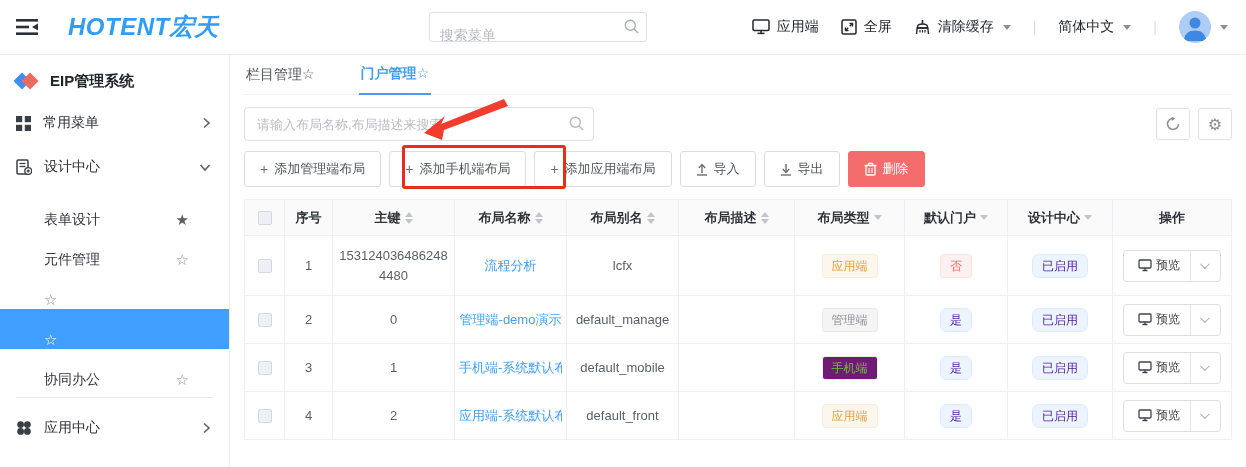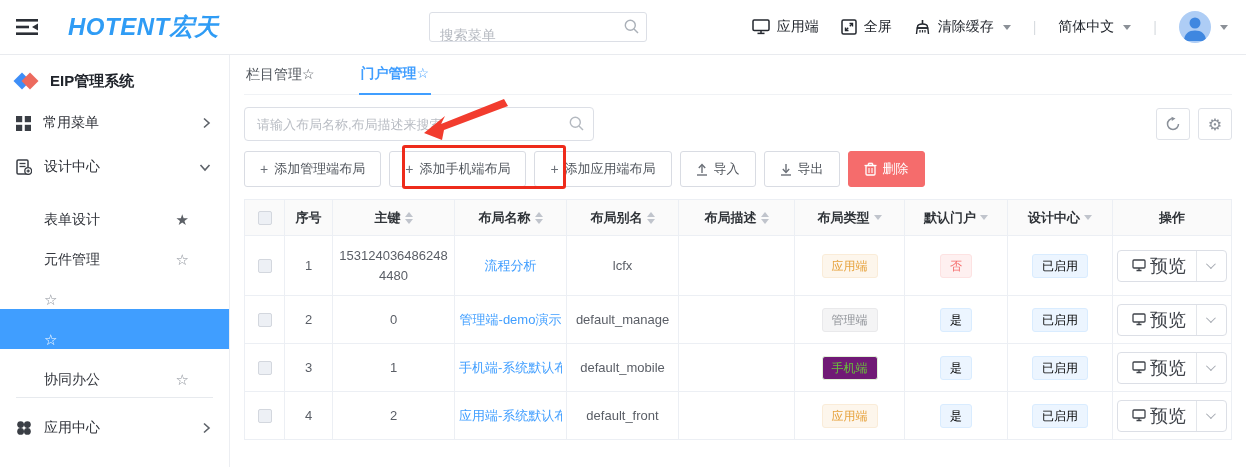--- a/index.html
+++ b/index.html
@@ -77,23 +77,23 @@
   .filter-caret { display:none; width:0; height:0; border-left:4px solid transparent; border-right:4px solid transparent; border-top:5px solid #c0c4cc; }
   th[data-sort="filter"] .filter-caret { display:inline-block; }
   .checkbox { display:inline-block; width:14px; height:14px; border:1px solid #d3d7de; border-radius:2px; background:#edf0f5; cursor:pointer; vertical-align:middle; }
   .key-cell { word-break:break-all; line-height:1.5; }
   .link { color:#409eff; cursor:pointer; white-space:nowrap; overflow:hidden; text-overflow:clip; display:block; }
   .alias { white-space:nowrap; overflow:hidden; }
   .tag { display:inline-block; padding:3px 9px; border-radius:3px; font-size:12px; line-height:16px; border:1px solid transparent; }
   .tag[data-variant="orange"] { color:#e6a23c; background:#fdf6ec; border-color:#faecd8; }
   .tag[data-variant="gray"]   { color:#909399; background:#f4f4f5; border-color:#e9e9eb; }
   .tag[data-variant="green"]  { color:#67c23a; background:#701a75; border-color:#e1f3d8; }
-  .tag[data-variant="blue"]   { color:#000000; background:#ecf5ff; border-color:#d9ecff; }
+  .tag[data-variant="blue"]   { color:#4c1d95; background:#ecf5ff; border-color:#d9ecff;border-radius:7px; }
   .tag[data-variant="red"]    { color:#f56c6c; background:#fef0f0; border-color:#fde2e2; }
-  .preview-btn { display:inline-flex; align-items:center; height:32px; border:1px solid #dcdfe6; border-radius:4px; background:#fff; cursor:pointer; color:#3f434a; font-size:18px; padding:4px; overflow:hidden; }
+  .preview-btn { display:inline-flex; align-items:center; height:32px; border:1px solid #dcdfe6; border-radius:4px; background:#fff; cursor:pointer; color:#3f434a; font-size:12px; padding:4px; overflow:hidden; }
   .preview-main { display:inline-flex; align-items:center; gap:4px; padding:0 10px; }
   .preview-drop { display:inline-flex; align-items:center; justify-content:center; width:26px; height:32px; border-left:1px solid #e3e6eb; }
   .pv-chevron { width:7px; height:7px; border-right:1.5px solid #a7abb3; border-bottom:1.5px solid #a7abb3; transform:rotate(45deg) translateY(-2px); }
 
   
   .anno-box { position:absolute; left:402px; top:145px; width:164px; height:44px; border:3px solid #ee2b1b; border-radius:3px; pointer-events:none; z-index:50; }
   .anno-arrow { position:absolute; left:418px; top:97px; pointer-events:none; z-index:51; }
 
   svg { display:block; }
 </style>

